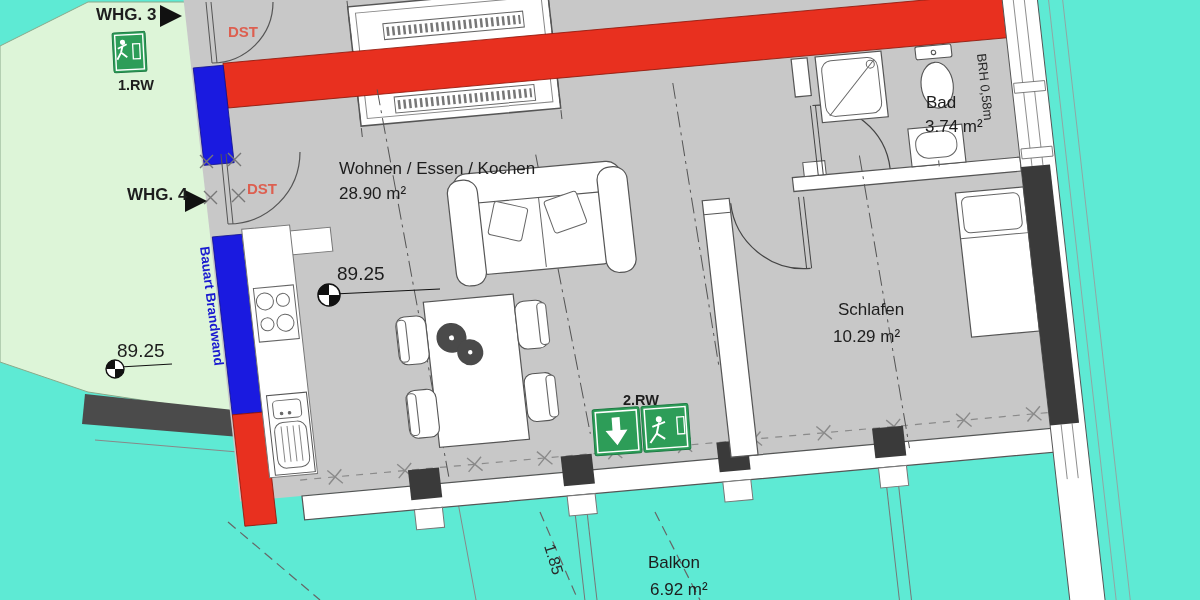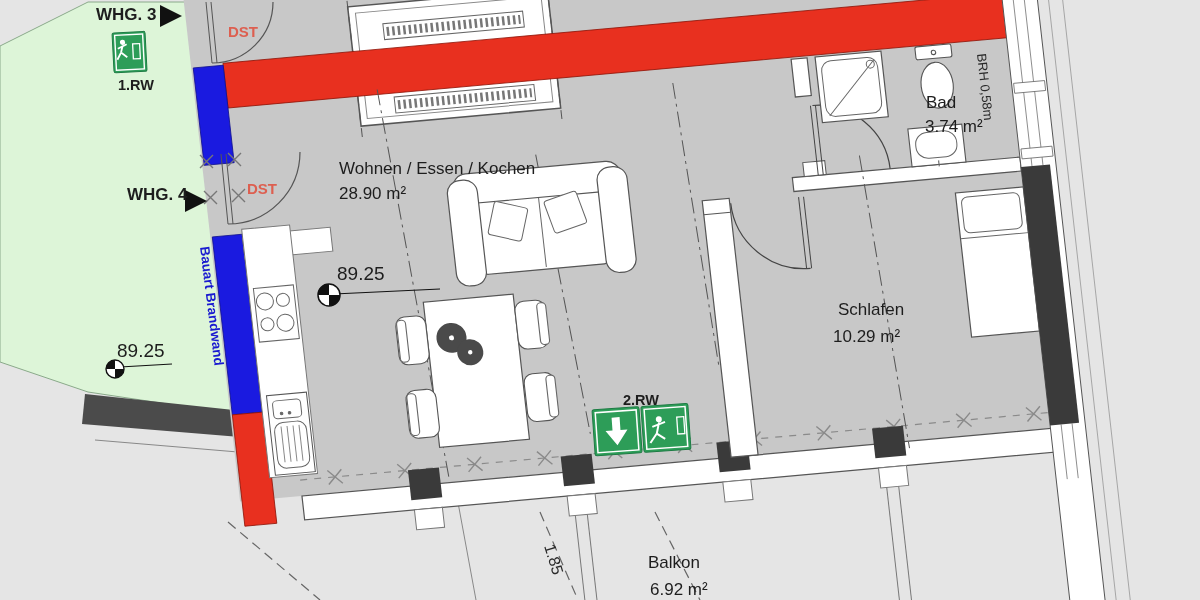--- a/index.html
+++ b/index.html
@@ -1,16 +1,16 @@
 <!DOCTYPE html>
 <html><head>
 <meta charset="utf-8">
 <style>
   html,body{margin:0;padding:0;background:#fff;}
-  .stage{position:relative;width:1200px;height:600px;overflow:hidden;background:#e5e5e5;}
+  .stage{position:relative;width:1200px;height:600px;overflow:hidden;background:#5eead4;}
   svg{display:block;font-family:"Liberation Sans",sans-serif;}
   text{fill:#1d1d1d;}
   .t-room{font-size:17px;}
   .t-big{font-size:19px;}
   .t-bold{font-weight:bold;}
   .t-small{font-size:14.5px;font-weight:bold;}
   .t-dst{font-size:15px;font-weight:bold;fill:#dd5f50;}
   .t-brand{font-size:13.5px;font-weight:bold;fill:#1a1ad0;}
   .t-brh{font-size:13px;fill:#2a2a2a;}
   .t-dim{font-size:16px;fill:#2a2a2a;}

